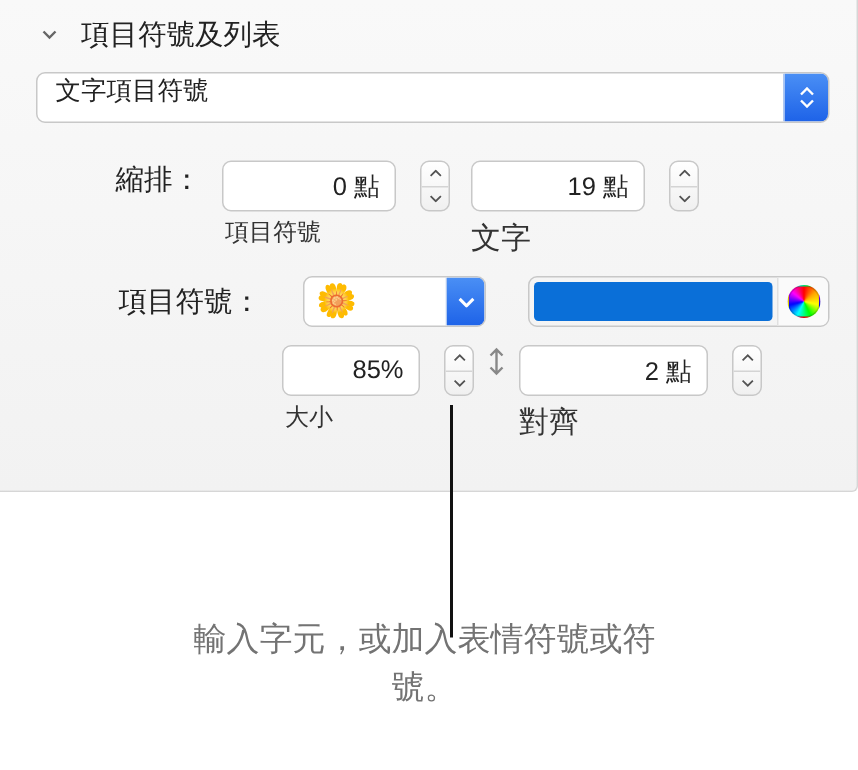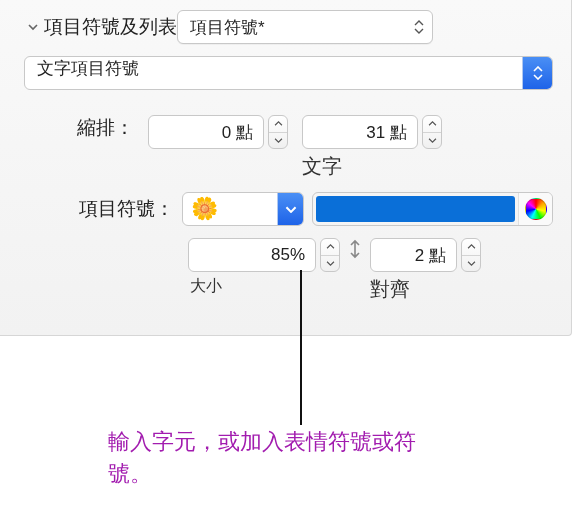--- a/index.html
+++ b/index.html
@@ -14,21 +14,21 @@
     color: #222;
   }
   .panel {
     border: 1px solid #d6d6d6;
     border-top: none;
     border-left: none;
     background: linear-gradient(#f9f9f9,#f2f2f2);
     padding: 10px 18px 20px 24px;
     border-radius: 0 0 4px 0;
   }
-  .row { display: flex; align-items: center; margin-bottom: 12px; }
+  .row { display: flex; align-items: center; gap: 10px; margin-bottom: 12px; }
   .disclosure {
     display:inline-flex; align-items:center; justify-content:center;
     width:18px; height:18px; color:#666;
   }
   .disclosure svg { width:12px; height:12px; }
   .section-label { font-size: 19px; margin-left:2px; }
   .mac-select, .mac-input, .mac-popup {
     border: 1px solid #c8c8c8;
     border-radius: 6px;
     background: #fff;
@@ -46,21 +46,21 @@
     border:1px solid #c8c8c8; border-radius:6px; height:34px;
     background:#fff; padding:0 0 0 12px; flex:1;
   }
   .blue-cap {
     width:30px; height:100%; background:linear-gradient(#4a8ff5,#1e63e8);
     border-radius:0 5px 5px 0; border-left:1px solid #b0c8f0;
     display:flex; align-items:center; justify-content:center;
   }
   .blue-cap .chevrons { color:#fff; margin:0;}
   .stepper-wrap { display:flex; flex-direction:column; align-items:flex-start; }
-  .stepper-row { display:flex; align-items:flex-end; gap:4px; }
+  .stepper-row { display:flex; align-items:flex-end; gap:16px; }
   .numbox {
     border:1px solid #c8c8c8; border-radius:6px; background:#fff;
     height:34px; width:116px; display:flex; align-items:center;
     justify-content:flex-end; padding:0 10px; font-size:17px;
   }
   .stepper-btns {
     display:flex; flex-direction:column; border:1px solid #c8c8c8;
     border-radius:6px; overflow:hidden; background:linear-gradient(#fff,#f0f0f0);
     width:20px; height:34px;
   }
@@ -95,48 +95,37 @@
   }
   .align-icon { color:#888; margin:0 6px;}
   .align-icon svg{ width:18px; height:22px;}
   .callout {
     position:absolute; left:300px; top:270px; width:1px; height:155px;
   }
   .callout-line{
     position:absolute; left:0; top:0; width:2px; height:100%; background:#111;
   }
   .callout-text{
-    position:absolute; top:426px; left:108px; width:350px;
-    font-size:22px; line-height:1.45; text-align:left; color:#a21caf;
+    position:absolute; top:410px; left:108px; width:350px;
+    font-size:22px; line-height:1.45; text-align:center; color:#737373;
   }
   .emoji{font-size:22px;}
 </style>
 </head>
 <body>
 
 <div class="panel">
 
   <div class="row">
     <span class="disclosure">
       <svg viewBox="0 0 12 12">
           <path d="M2 4l4 4 4-4" fill="none" stroke="currentColor" stroke-width="1.6"></path>
         </svg>
     </span>
     <span class="section-label">項目符號及列表</span>
-    <div class="mac-select mac-select-wide">
-      <span>項目符號*</span>
-      <span class="chevrons">
-        <svg viewBox="0 0 10 7">
-            <path d="M1 5l4-4 4 4" fill="none" stroke="currentColor" stroke-width="1.4"></path>
-          </svg>
-        <svg viewBox="0 0 10 7">
-            <path d="M1 2l4 4 4-4" fill="none" stroke="currentColor" stroke-width="1.4"></path>
-          </svg>
-      </span>
-    </div>
   </div>
 
   <div class="row">
     <div class="mac-popup-blue">
       <span>文字項目符號</span>
       <span class="blue-cap">
         <span class="chevrons">
           <svg viewBox="0 0 10 7">
               <path d="M1 5l4-4 4 4" fill="none" stroke="currentColor" stroke-width="1.6"></path>
             </svg>
@@ -161,65 +150,66 @@
                 <path d="M1 5l4-4 4 4" fill="none" stroke="currentColor" stroke-width="1.4"></path>
               </svg>
             </span>
           <span>
               <svg viewBox="0 0 10 7">
                 <path d="M1 2l4 4 4-4" fill="none" stroke="currentColor" stroke-width="1.4"></path>
               </svg>
             </span>
         </div>
       </div>
+      <div class="sublabel">項目符號</div>
     </div>
     <div class="stepper-wrap">
       <div class="stepper-row">
         <div class="numbox">
-          <span>31 點</span>
+          <span>19 點</span>
         </div>
         <div class="stepper-btns">
           <span>
               <svg viewBox="0 0 10 7">
                 <path d="M1 5l4-4 4 4" fill="none" stroke="currentColor" stroke-width="1.4"></path>
               </svg>
             </span>
           <span>
               <svg viewBox="0 0 10 7">
                 <path d="M1 2l4 4 4-4" fill="none" stroke="currentColor" stroke-width="1.4"></path>
               </svg>
             </span>
         </div>
       </div>
       <div class="sublabel-r">文字</div>
     </div>
   </div>
 
-  <div class="row" style="gap:8px;">
+  <div class="row" style="gap:28px;">
     <div class="label-col-sm">項目符號：</div>
     <div class="bullet-select">
       <span class="emoji">🌼</span>
       <span class="blue-cap">
         <svg viewBox="0 0 10 7" style="width:12px;height:8px;color:#fff;">
             <path d="M1 2l4 4 4-4" fill="none" stroke="currentColor" stroke-width="1.8"></path>
           </svg>
       </span>
     </div>
     <div class="color-well">
       <div class="color-swatch"></div>
       <div class="color-picker">
         <div class="color-wheel"></div>
       </div>
     </div>
   </div>
 
   <div class="row" style="align-items:flex-start; gap:0; padding-left:164px;">
     <div class="stepper-wrap">
       <div class="stepper-row">
-        <div class="numbox" style="width:128px;">
+        <div class="numbox" style="width:92px;">
           <span>85%</span>
         </div>
         <div class="stepper-btns">
           <span>
               <svg viewBox="0 0 10 7">
                 <path d="M1 5l4-4 4 4" fill="none" stroke="currentColor" stroke-width="1.4"></path>
               </svg>
             </span>
           <span>
               <svg viewBox="0 0 10 7">
@@ -230,21 +220,21 @@
       </div>
       <div class="sublabel">大小</div>
     </div>
     <span class="align-icon">
       <svg viewBox="0 0 18 22">
           <path d="M9 3v16M5 7l4-4 4 4M5 15l4 4 4-4" fill="none" stroke="currentColor" stroke-width="1.6"></path>
         </svg>
     </span>
     <div class="stepper-wrap">
       <div class="stepper-row">
-        <div class="numbox" style="width:87px;">
+        <div class="numbox" style="width:126px;">
           <span>2 點</span>
         </div>
         <div class="stepper-btns">
           <span>
               <svg viewBox="0 0 10 7">
                 <path d="M1 5l4-4 4 4" fill="none" stroke="currentColor" stroke-width="1.4"></path>
               </svg>
             </span>
           <span>
               <svg viewBox="0 0 10 7">

